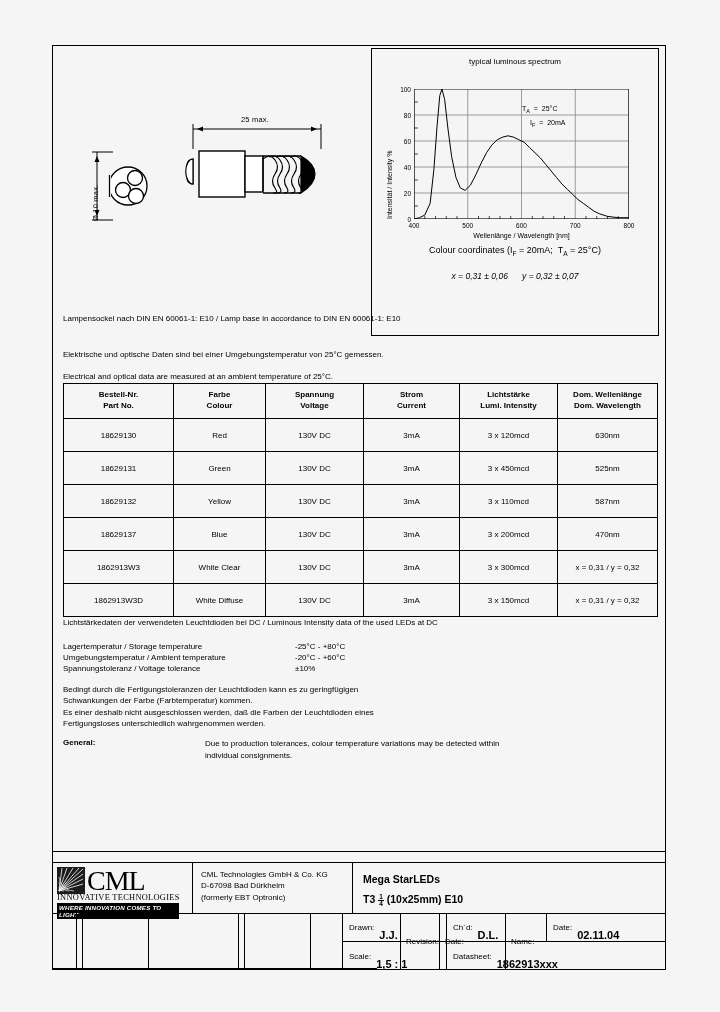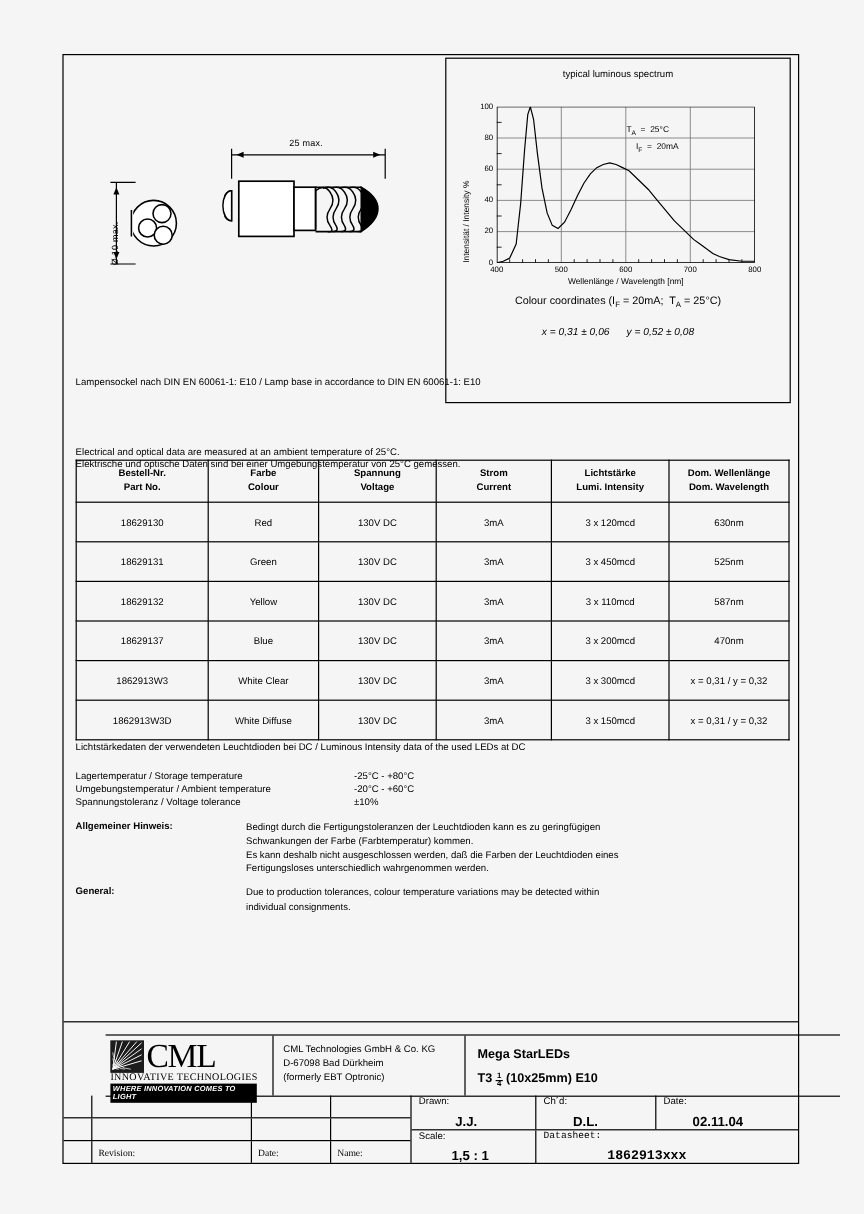--- a/index.html
+++ b/index.html
@@ -146,21 +146,21 @@
   }
   .coord-vals i { font-style: italic; }
 
   
   .note-line {
     position: absolute;
     font-size: 8px;
     white-space: nowrap;
   }
   .base-note  { left: 10px; top: 268px; }
-  .cond-de    { left: 10px; top: 304px; margin-top: 32px; }
+  .cond-de    { left: 10px; top: 304px; }
   .cond-en    { left: 10px; top: 326px; }
 
   
   .data-table {
     position: absolute;
     left: 10px;
     top: 337px;
     width: 594px;
     border-collapse: collapse;
     table-layout: fixed;
@@ -213,21 +213,20 @@
     box-sizing: border-box;
   }
   .tb-top {
     position: absolute;
     left: 0; top: 10px;
     width: 100%; height: 52px;
     border-top: 1.2px solid #000;
     border-bottom: 1.2px solid #000;
     box-sizing: border-box;
     display: flex;
-    margin-left: 35px;
   }
   .tb-logo {
     width: 140px;
     flex: none;
     border-right: 1.2px solid #000;
     position: relative;
     box-sizing: border-box;
   }
   .logo-inner {
     position: absolute;
@@ -298,22 +297,21 @@
     left: 0; bottom: 0;
     width: 100%; height: 56px;
     display: flex;
   }
   .tb-rev {
     width: 290px;
     flex: none;
     border-right: 1.2px solid #000;
     box-sizing: border-box;
     display: flex;
-    flex-direction: column;
-    font-family: Liberation Serif, serif;
+    flex-direction: row;
   }
   .rev-r {
     display: flex;
     flex: 1;
     border-bottom: 1.2px solid #000;
     box-sizing: border-box;
   }
   .rev-r:last-child { border-bottom: none; }
   .rev-c {
     border-right: 1.2px solid #000;
@@ -328,31 +326,32 @@
   .rev-c.c2 { width: 66px; flex: none; }
   .rev-c.c3 { width: 66px; flex: none; border-right: none; }
 
   .tb-meta { flex: 1; display: flex; flex-direction: column; }
   .meta-r { display: flex; flex: 1; border-bottom: 1.2px solid #000; box-sizing: border-box; }
   .meta-r:last-child { border-bottom: none; }
   .meta-c {
     border-right: 1.2px solid #000;
     box-sizing: border-box;
     display: flex;
+    align-items: center;
     padding-left: 6px;
     font-size: 8px;
     white-space: nowrap;
   }
   .meta-c:last-child { border-right: none; }
   .meta-c .mv { font-size: 11px; font-weight: bold; margin-left: 5px; margin-top: 16px; }
   .m-drawn { width: 104px; flex: none; }
   .m-chd   { width: 100px; flex: none; }
   .m-date  { flex: 1; }
   .m-scale { width: 104px; flex: none; }
-  .m-ds    { flex: 1; font-family: Liberation Mono, monospace; }
+  .m-ds    { flex: 1; }
 </style>
 </head>
 <body>
 
 <div class="page-frame">
 
   <div class="drawings">
 
     <div class="front-view">
       <svg width="120" height="90" viewBox="0 0 120 90">
@@ -476,21 +475,21 @@
 
       <div class="xlabel">Wellenlänge / Wavelength [nm]</div>
     </div>
 
     <div class="colour-coords">
       Colour coordinates (I<sub>F</sub> = 20mA;&nbsp; T<sub>A</sub> = 25°C)
     </div>
     <div class="coord-vals">
       <i>x = 0,31 ± 0,06</i>
       &nbsp;&nbsp;&nbsp;&nbsp;
-      <i>y = 0,52 ± 0,08</i>
+      <i>y = 0,32 ± 0,07</i>
     </div>
   </div>
 
   <div class="note-line base-note">Lampensockel nach DIN EN 60061-1: E10  /  Lamp base in accordance to DIN EN 60061-1: E10</div>
   <div class="note-line cond-de">Elektrische und optische Daten sind bei einer Umgebungstemperatur von 25°C gemessen.</div>
   <div class="note-line cond-en">Electrical and optical data are measured at an ambient temperature of  25°C.</div>
 
   <table class="data-table">
     <colgroup>
       <col style="width:110px">
@@ -583,25 +582,24 @@
   <div class="note-line sub-note">Lichtstärkedaten der verwendeten Leuchtdioden bei DC / Luminous Intensity data of the used LEDs at DC</div>
 
   <div class="spec-list" id="spec-list">
       <div class="spec-row"><span class="k">Lagertemperatur / Storage temperature</span><span>-25°C - +80°C</span></div>
       <div class="spec-row"><span class="k">Umgebungstemperatur / Ambient temperature</span><span>-20°C - +60°C</span></div>
       <div class="spec-row"><span class="k">Spannungstoleranz / Voltage tolerance</span><span>±10%</span></div>
     </div>
 
   <div class="hint-block" id="hint-block">
       <div class="hint-row">
-        <div class="hint-key">Allgemeiner Hinweis:</div>
         <div class="hint-val">
           <div>Bedingt durch die Fertigungstoleranzen der Leuchtdioden kann es zu geringfügigen</div>
           <div>Schwankungen der Farbe (Farbtemperatur) kommen.</div>
-          <div>Es kann deshalb nicht ausgeschlossen werden, daß die Farben der Leuchtdioden eines</div>
+          <div>Es einer deshalb nicht ausgeschlossen werden, daß die Farben der Leuchtdioden eines</div>
           <div>Fertigungsloses unterschiedlich wahrgenommen werden.</div>
         </div>
       </div>
       <div class="hint-row">
         <div class="hint-key">General:</div>
         <div class="hint-val">
           <div>Due to production tolerances, colour temperature variations may be detected within</div>
           <div>individual consignments.</div>
         </div>
       </div>

